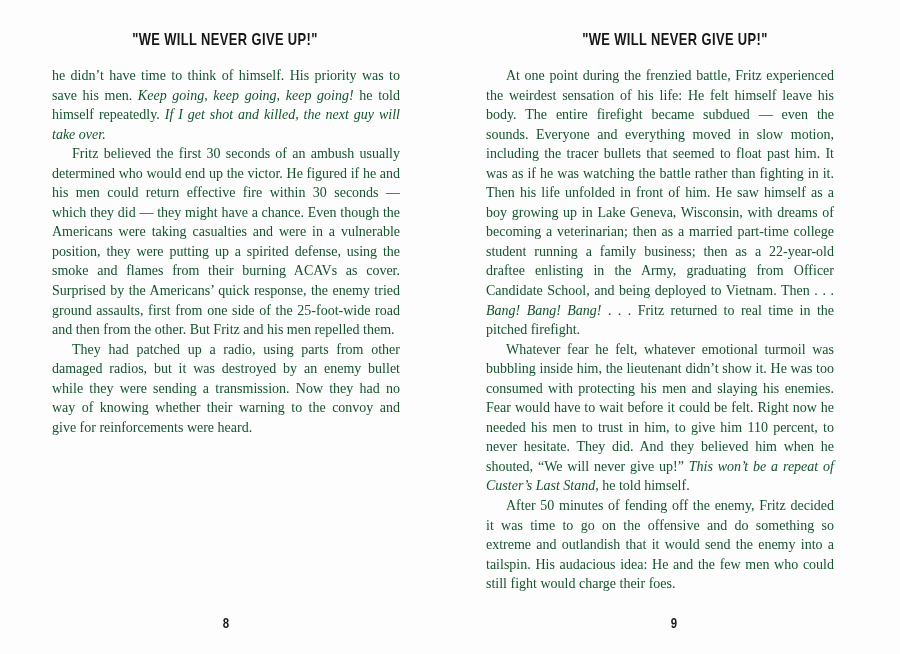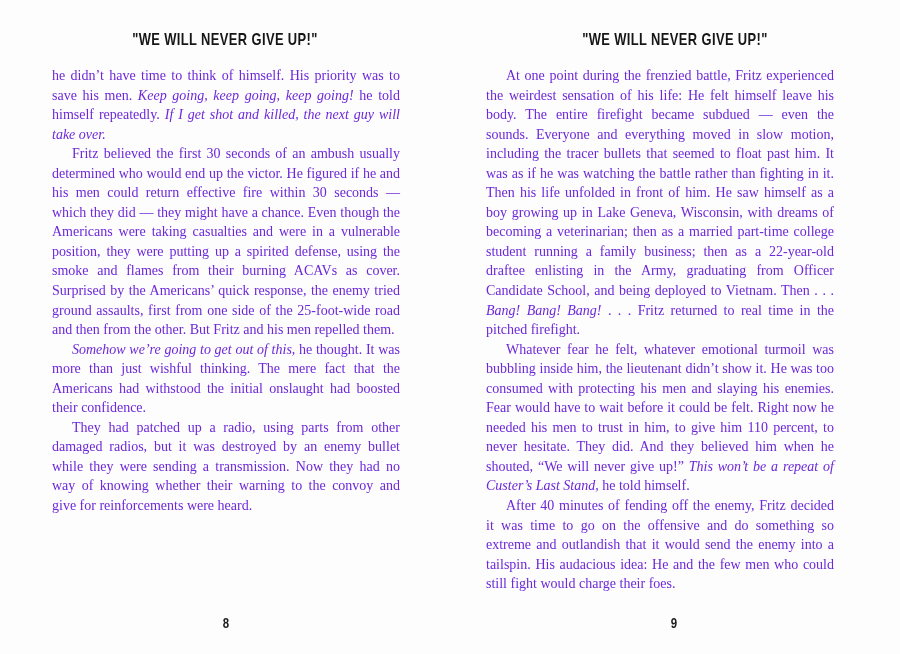--- a/index.html
+++ b/index.html
@@ -32,21 +32,21 @@
     transform-origin: 50% 50%;
     white-space: nowrap;
   }
   .content {
     position: absolute;
     top: 66px;
     width: 348px;
     font-size: 14px;
     line-height: 19.55px;
     text-align: justify;
-    color: #6d28d9;
+    color: #14532d;
     hyphens: none;
   }
   .page-left  .content { left: 52px; }
   .page-right .content { left: 36px; }
   .content p { margin: 0; }
   .content p.indent { text-indent: 20px; }
   .content i { font-style: italic; }
   .page-number {
     position: absolute;
     top: 615px; left: 0;
@@ -65,29 +65,28 @@
 </head>
 <body>
 
 <div class="spread">
 
   <div class="page page-left">
     <div class="running-header">"WE WILL NEVER GIVE UP!"</div>
     <div class="content">
         <p class=""><span>he didn’t have time to think of himself. His priority was to save his men. </span><i>Keep going, keep going, keep going!</i><span> he told himself repeatedly. </span><i>If I get shot and killed, the next guy will take over.</i></p>
         <p class="indent"><span>Fritz believed the first 30 seconds of an ambush usually determined who would end up the victor. He figured if he and his men could return effective fire within 30 seconds — which they did — they might have a chance. Even though the Americans were taking casualties and were in a vulnerable position, they were putting up a spirited defense, using the smoke and flames from their burning ACAVs as cover. Surprised by the Americans’ quick response, the enemy tried ground assaults, first from one side of the 25-foot-wide road and then from the other. But Fritz and his men repelled them.</span></p>
-        <p class="indent"><i>Somehow we’re going to get out of this,</i><span> he thought. It was more than just wishful thinking. The mere fact that the Americans had withstood the initial onslaught had boosted their confidence.</span></p>
         <p class="indent"><span>They had patched up a radio, using parts from other damaged radios, but it was destroyed by an enemy bullet while they were sending a transmission. Now they had no way of knowing whether their warning to the convoy and give for reinforcements were heard.</span></p>
       </div>
     <div class="page-number">8</div>
   </div>
 
   <div class="page page-right">
     <div class="running-header">"WE WILL NEVER GIVE UP!"</div>
     <div class="content">
         <p class="indent"><span>At one point during the frenzied battle, Fritz experienced the weirdest sensation of his life: He felt himself leave his body. The entire firefight became subdued — even the sounds. Everyone and everything moved in slow motion, including the tracer bullets that seemed to float past him. It was as if he was watching the battle rather than fighting in it. Then his life unfolded in front of him. He saw himself as a boy growing up in Lake Geneva, Wisconsin, with dreams of becoming a veterinarian; then as a married part-time college student running a family business; then as a 22-year-old draftee enlisting in the Army, graduating from Officer Candidate School, and being deployed to Vietnam. Then&nbsp;.&nbsp;.&nbsp;. </span><i>Bang! Bang! Bang!</i><span>&nbsp;.&nbsp;.&nbsp;. Fritz returned to real time in the pitched firefight.</span></p>
         <p class="indent"><span>Whatever fear he felt, whatever emotional turmoil was bubbling inside him, the lieutenant didn’t show it. He was too consumed with protecting his men and slaying his enemies. Fear would have to wait before it could be felt. Right now he needed his men to trust in him, to give him 110 percent, to never hesitate. They did. And they believed him when he shouted, “We will never give up!” </span><i>This won’t be a repeat of Custer’s Last Stand,</i><span> he told himself.</span></p>
-        <p class="indent"><span>After 40 minutes of fending off the enemy, Fritz decided it was time to go on the offensive and do something so extreme and outlandish that it would send the enemy into a tailspin. His audacious idea: He and the few men who could still fight would charge their foes.</span></p>
+        <p class="indent"><span>After 50 minutes of fending off the enemy, Fritz decided it was time to go on the offensive and do something so extreme and outlandish that it would send the enemy into a tailspin. His audacious idea: He and the few men who could still fight would charge their foes.</span></p>
       </div>
     <div class="page-number">9</div>
   </div>
 
 </div>
 
 </body></html>

